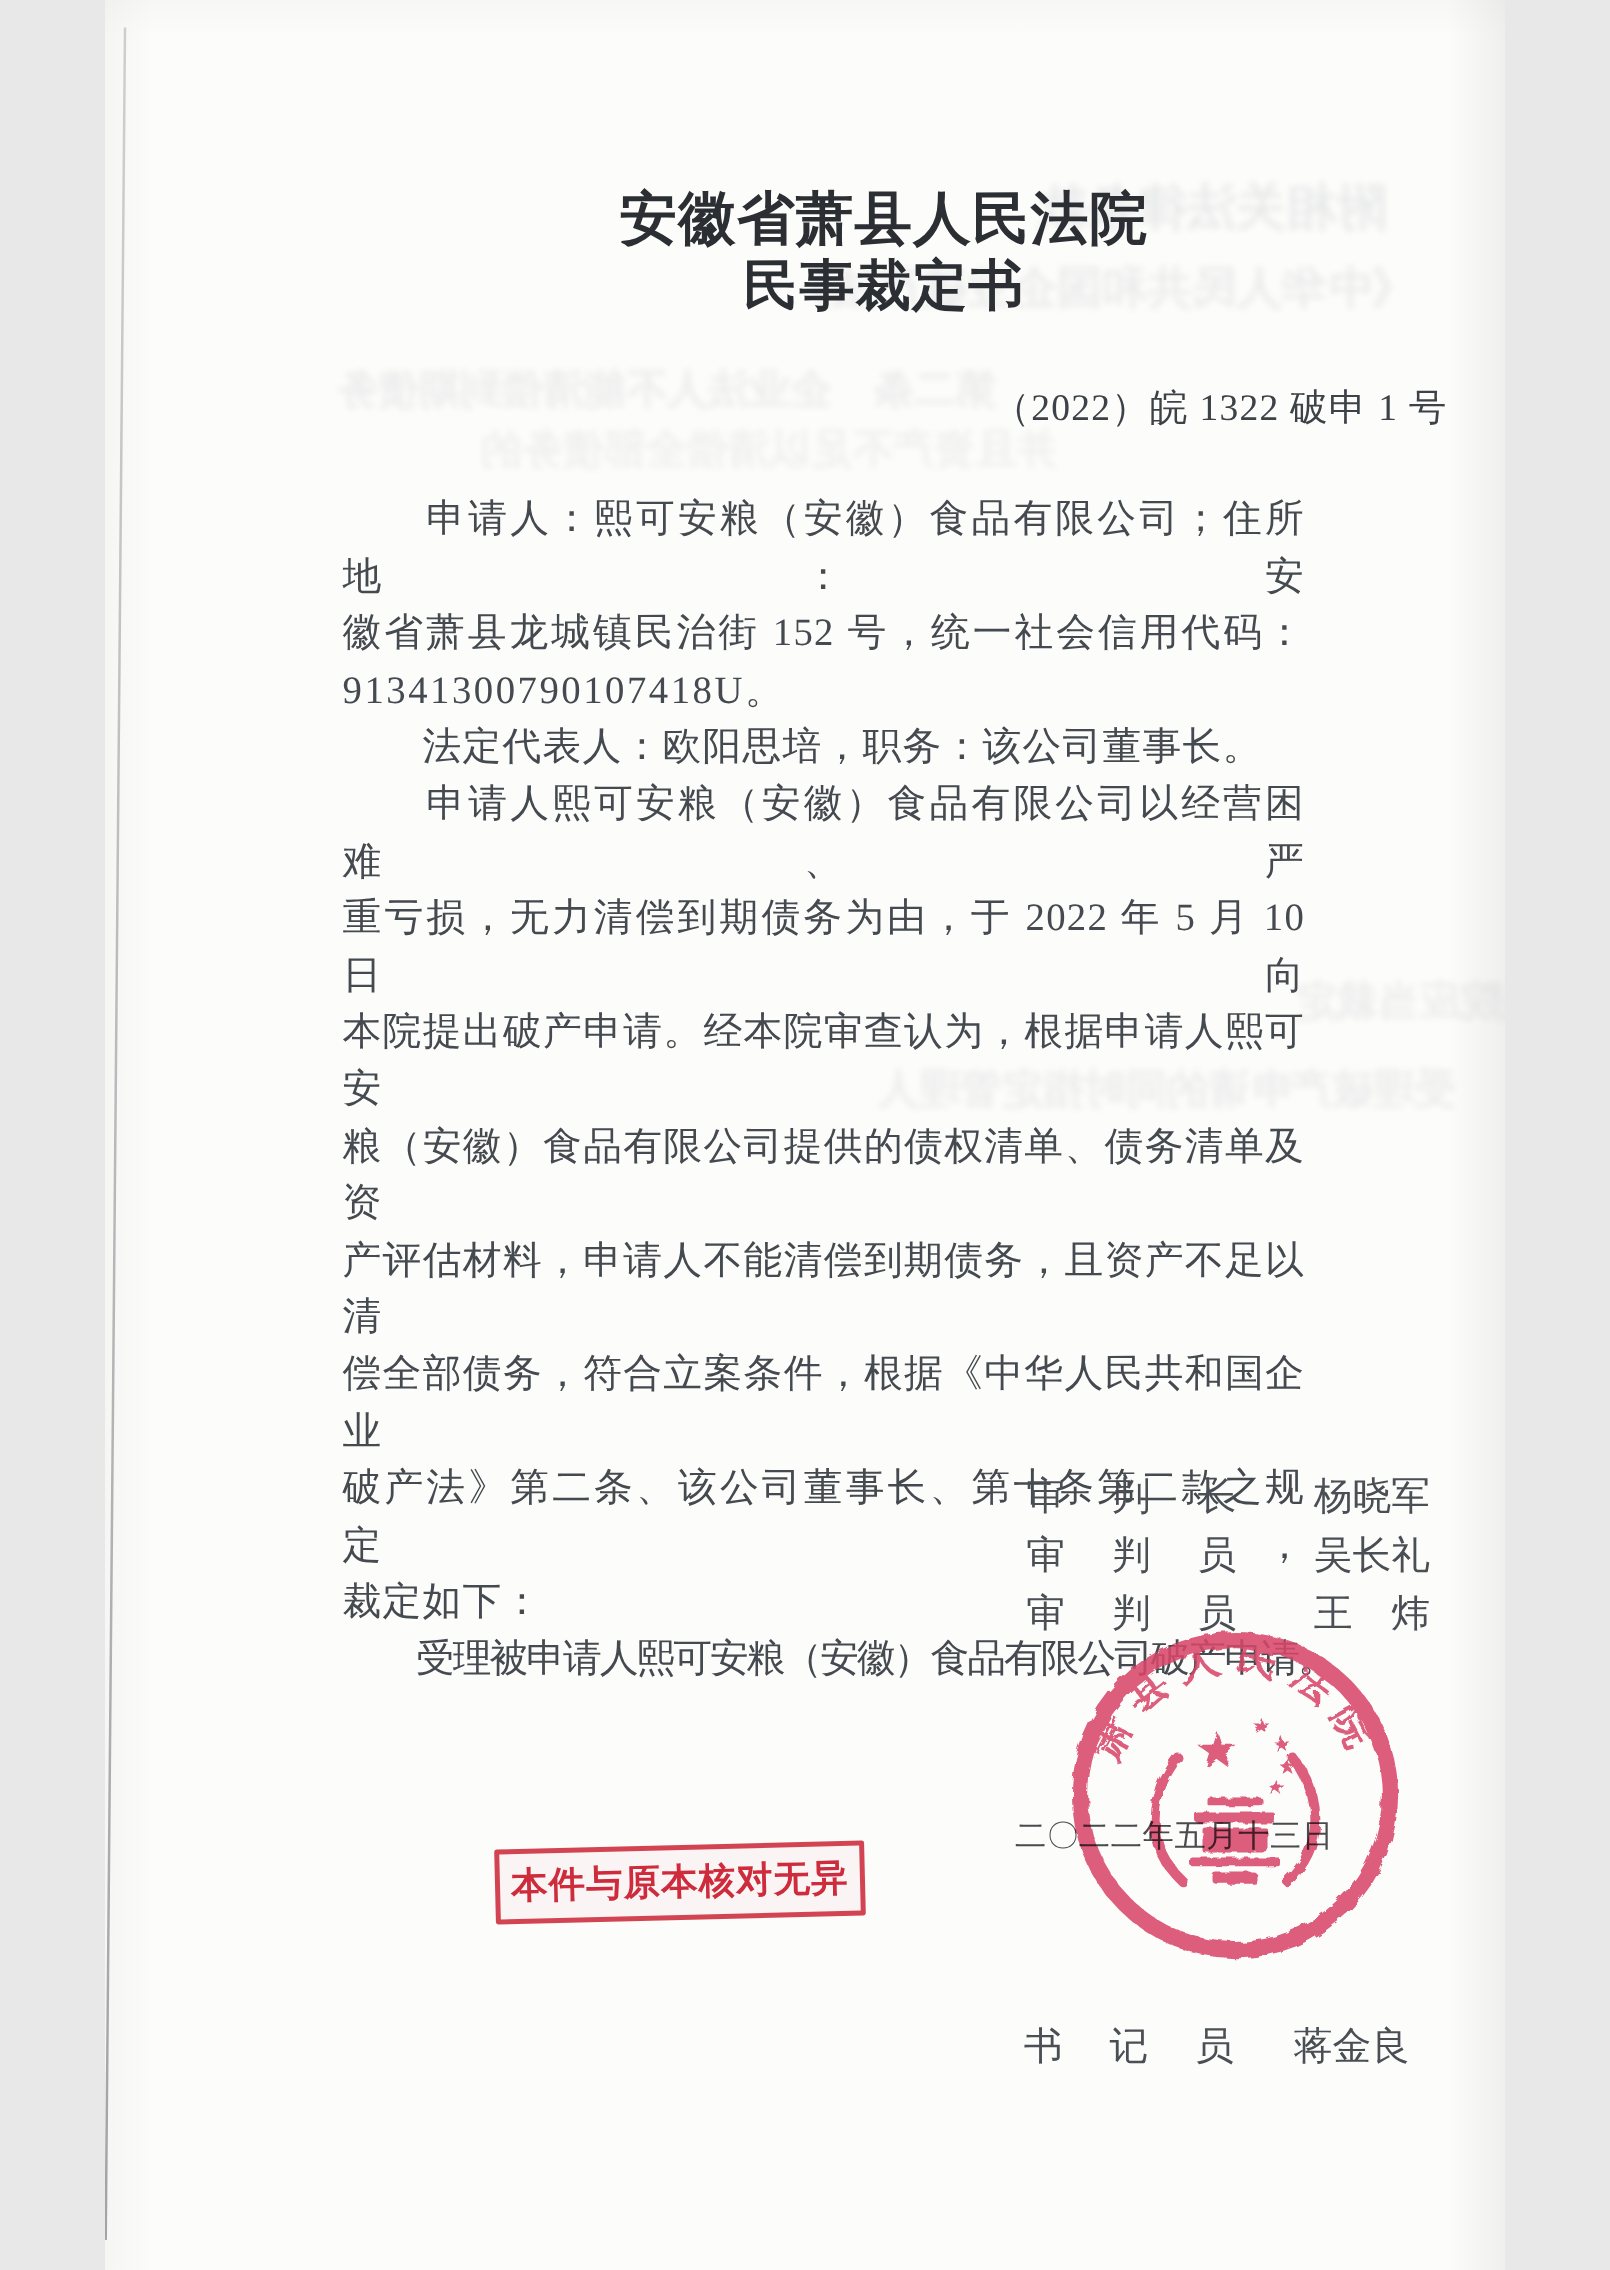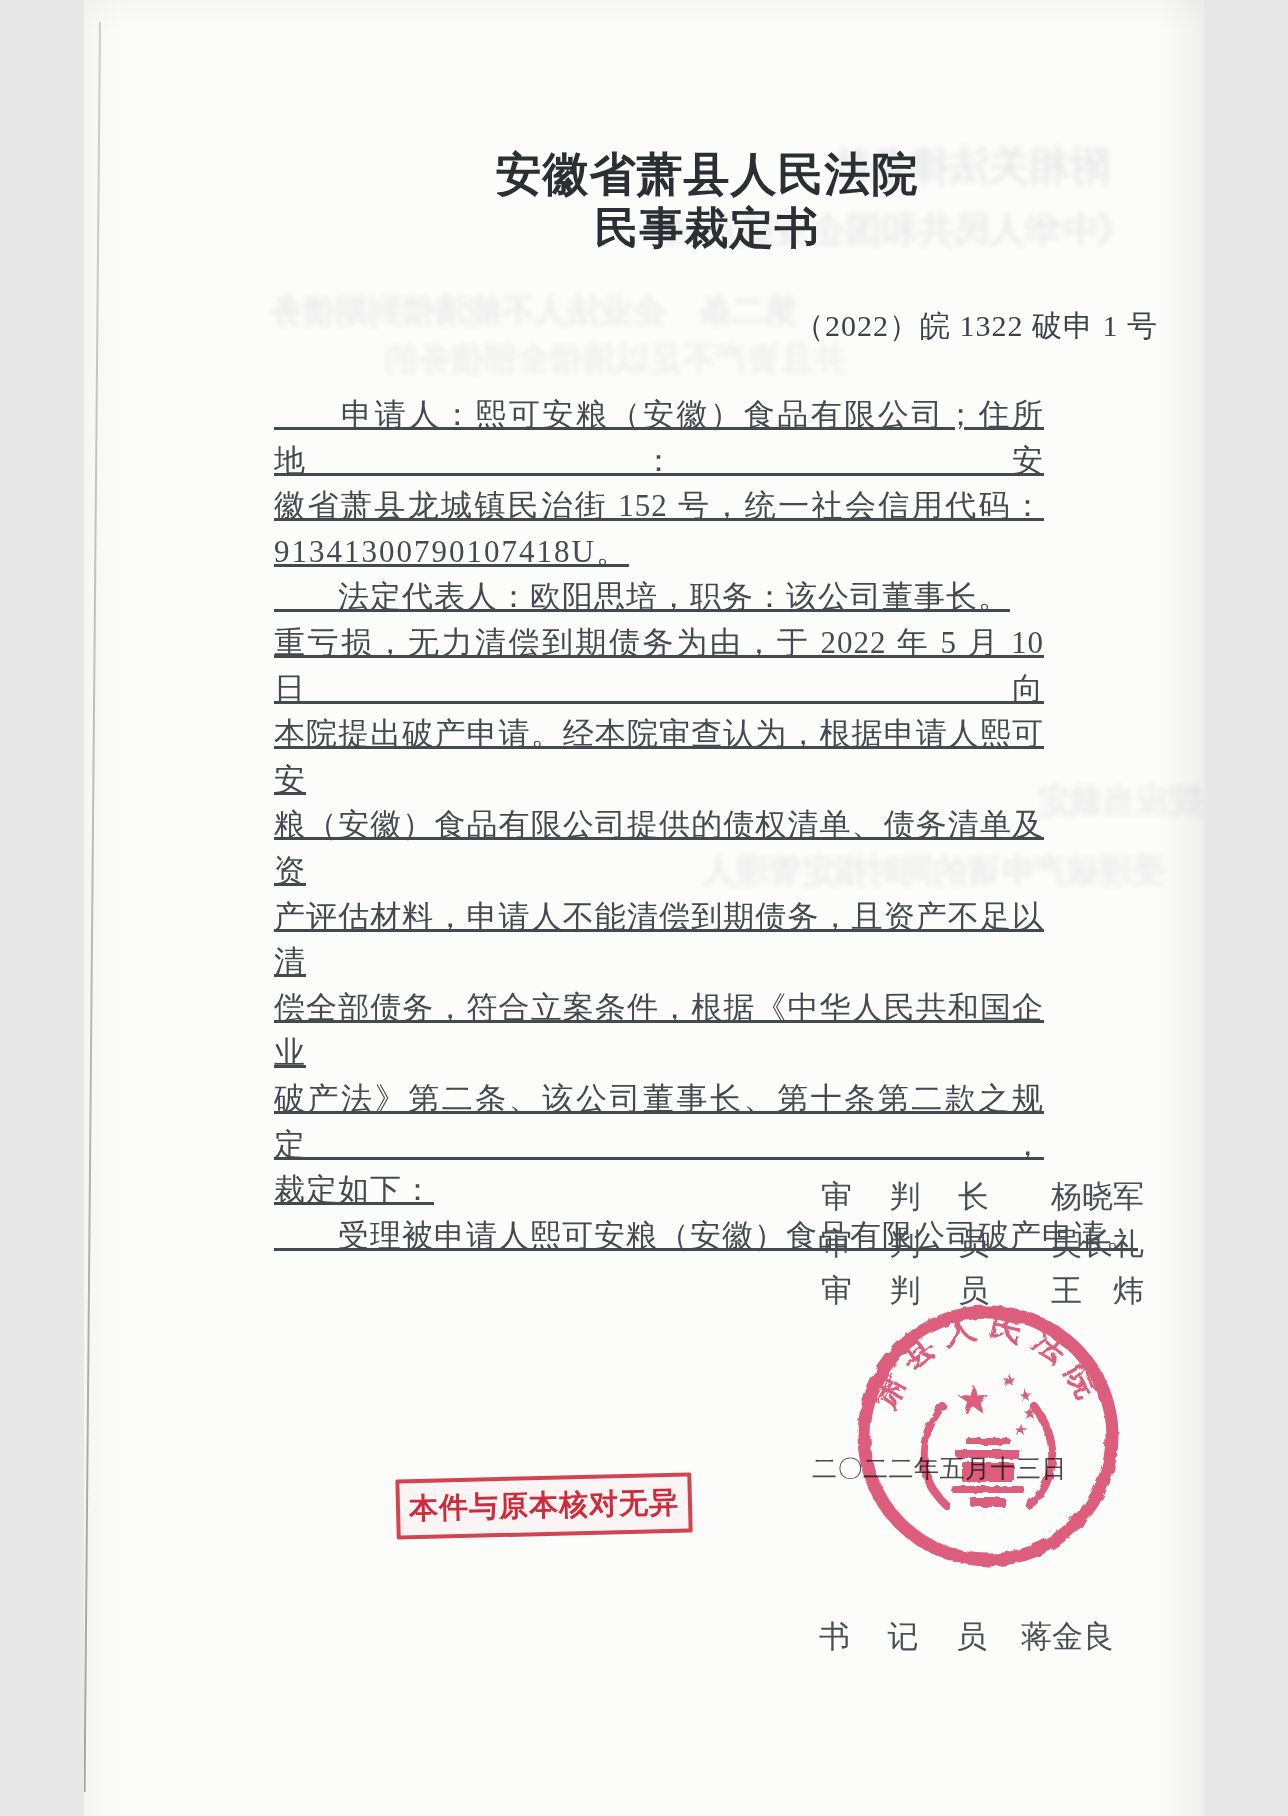--- a/index.html
+++ b/index.html
@@ -36,32 +36,32 @@
     position:absolute; top:199px; left:-21px; width:1288px; margin:0;
     text-align:center; font-family:"Liberation Sans","DejaVu Sans",sans-serif;
     font-size:44px; font-weight:800; color:#2b2f33; letter-spacing:1px;
   }
   .caseno{
     position:absolute; top:306px; left:710px;
     font-size:30px; letter-spacing:1px; color:#3d4248;
   }
   .body-text{
     position:absolute; left:190px; top:392px; width:770px;
-    font-size:31px; line-height:45.6px; letter-spacing:1px; color:#454a50;text-decoration:underline;
+    font-size:31px; line-height:45.6px; letter-spacing:1px; color:#454a50;
   }
   .bline{min-height:45.6px; white-space:nowrap;}
   .bline.j{white-space:normal; text-align:justify; text-align-last:justify;}
   .bline:nth-child(13){letter-spacing:-1.6px;}
   .bline:nth-child(3){letter-spacing:2px;}
   .sig-block{position:absolute; left:737px; top:1176px; font-size:31px; color:#4a4f55;}
   .sig-row{display:flex; height:47px; align-items:flex-start;}
   .sig-role{display:inline-block; width:168px; text-align:justify; text-align-last:justify;}
   .sig-name{margin-left:62px; white-space:nowrap;}
   .clerk-row{position:absolute; left:735px; top:1616px; font-size:31px; color:#4a4f55; display:flex;}
-  .clerk-row .sig-name{margin-left:34px;}
+  .clerk-row .sig-name{margin-left:48px;}
   .seal{position:absolute; left:770px; top:1302px; width:268px; height:268px; z-index:4; opacity:.95;}
   .date{
     position:absolute; left:728px; top:1452px; z-index:6;
     font-size:25px; letter-spacing:0.5px; color:#4c4c50; mix-blend-mode:multiply;
   }
   .verify-stamp{
     position:absolute; left:312px; top:1476px; z-index:5;
     border:4px solid rgba(206,43,60,0.88); border-radius:2px;
     padding:6px 9px; background:rgba(206,43,60,0.03);
     color:#ce2b3c; font-weight:bold; font-size:29px; letter-spacing:1px;
@@ -89,20 +89,21 @@
   <h1 class="title1">安徽省萧县人民法院</h1>
   <h2 class="title2">民事裁定书</h2>
 
   <div class="caseno">（2022）皖 1322 破申 1 号</div>
 
   <div class="body-text">
       <div class="bline j">　　申请人：熙可安粮（安徽）食品有限公司；住所地：安</div>
       <div class="bline j">徽省萧县龙城镇民治街 152 号，统一社会信用代码：</div>
       <div class="bline">91341300790107418U。</div>
       <div class="bline">　　法定代表人：欧阳思培，职务：该公司董事长。</div>
+      <div class="bline j">　　申请人熙可安粮（安徽）食品有限公司以经营困难、严</div>
       <div class="bline j">重亏损，无力清偿到期债务为由，于 2022 年 5 月 10 日向</div>
       <div class="bline j">本院提出破产申请。经本院审查认为，根据申请人熙可安</div>
       <div class="bline j">粮（安徽）食品有限公司提供的债权清单、债务清单及资</div>
       <div class="bline j">产评估材料，申请人不能清偿到期债务，且资产不足以清</div>
       <div class="bline j">偿全部债务，符合立案条件，根据《中华人民共和国企业</div>
       <div class="bline j">破产法》第二条、该公司董事长、第十条第二款之规定，</div>
       <div class="bline">裁定如下：</div>
       <div class="bline">　　受理被申请人熙可安粮（安徽）食品有限公司破产申请。</div>
     </div>
 

